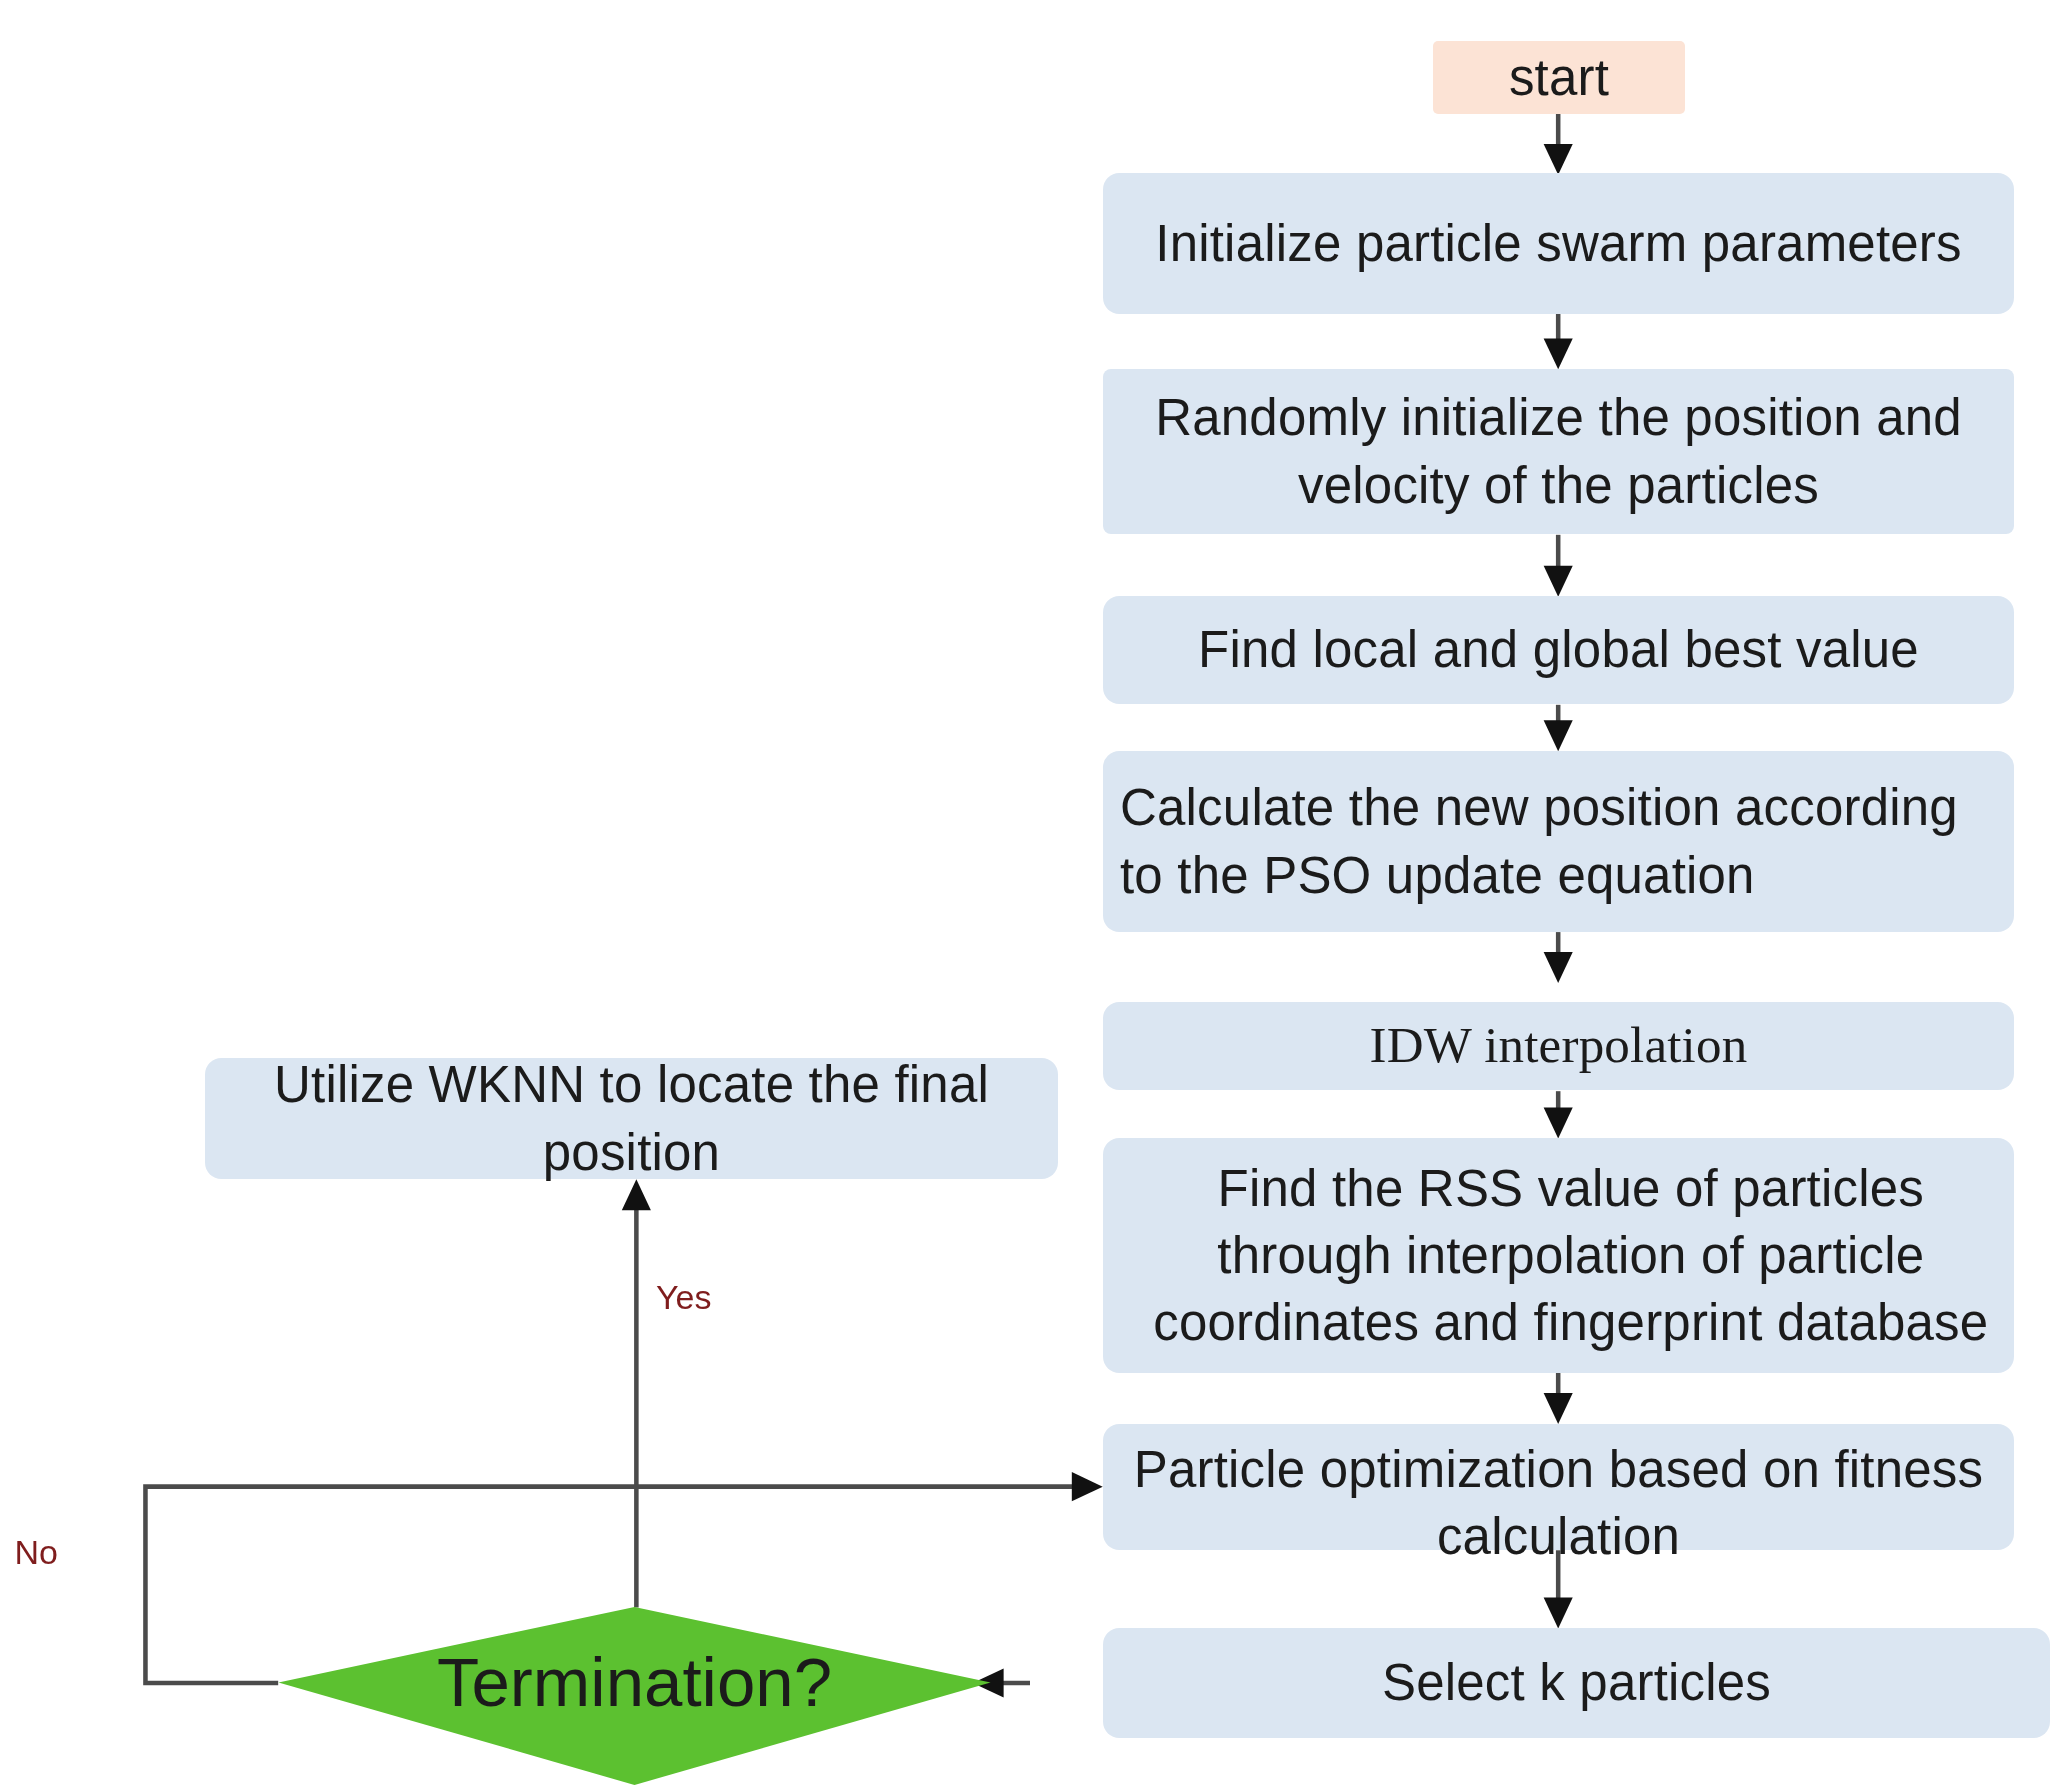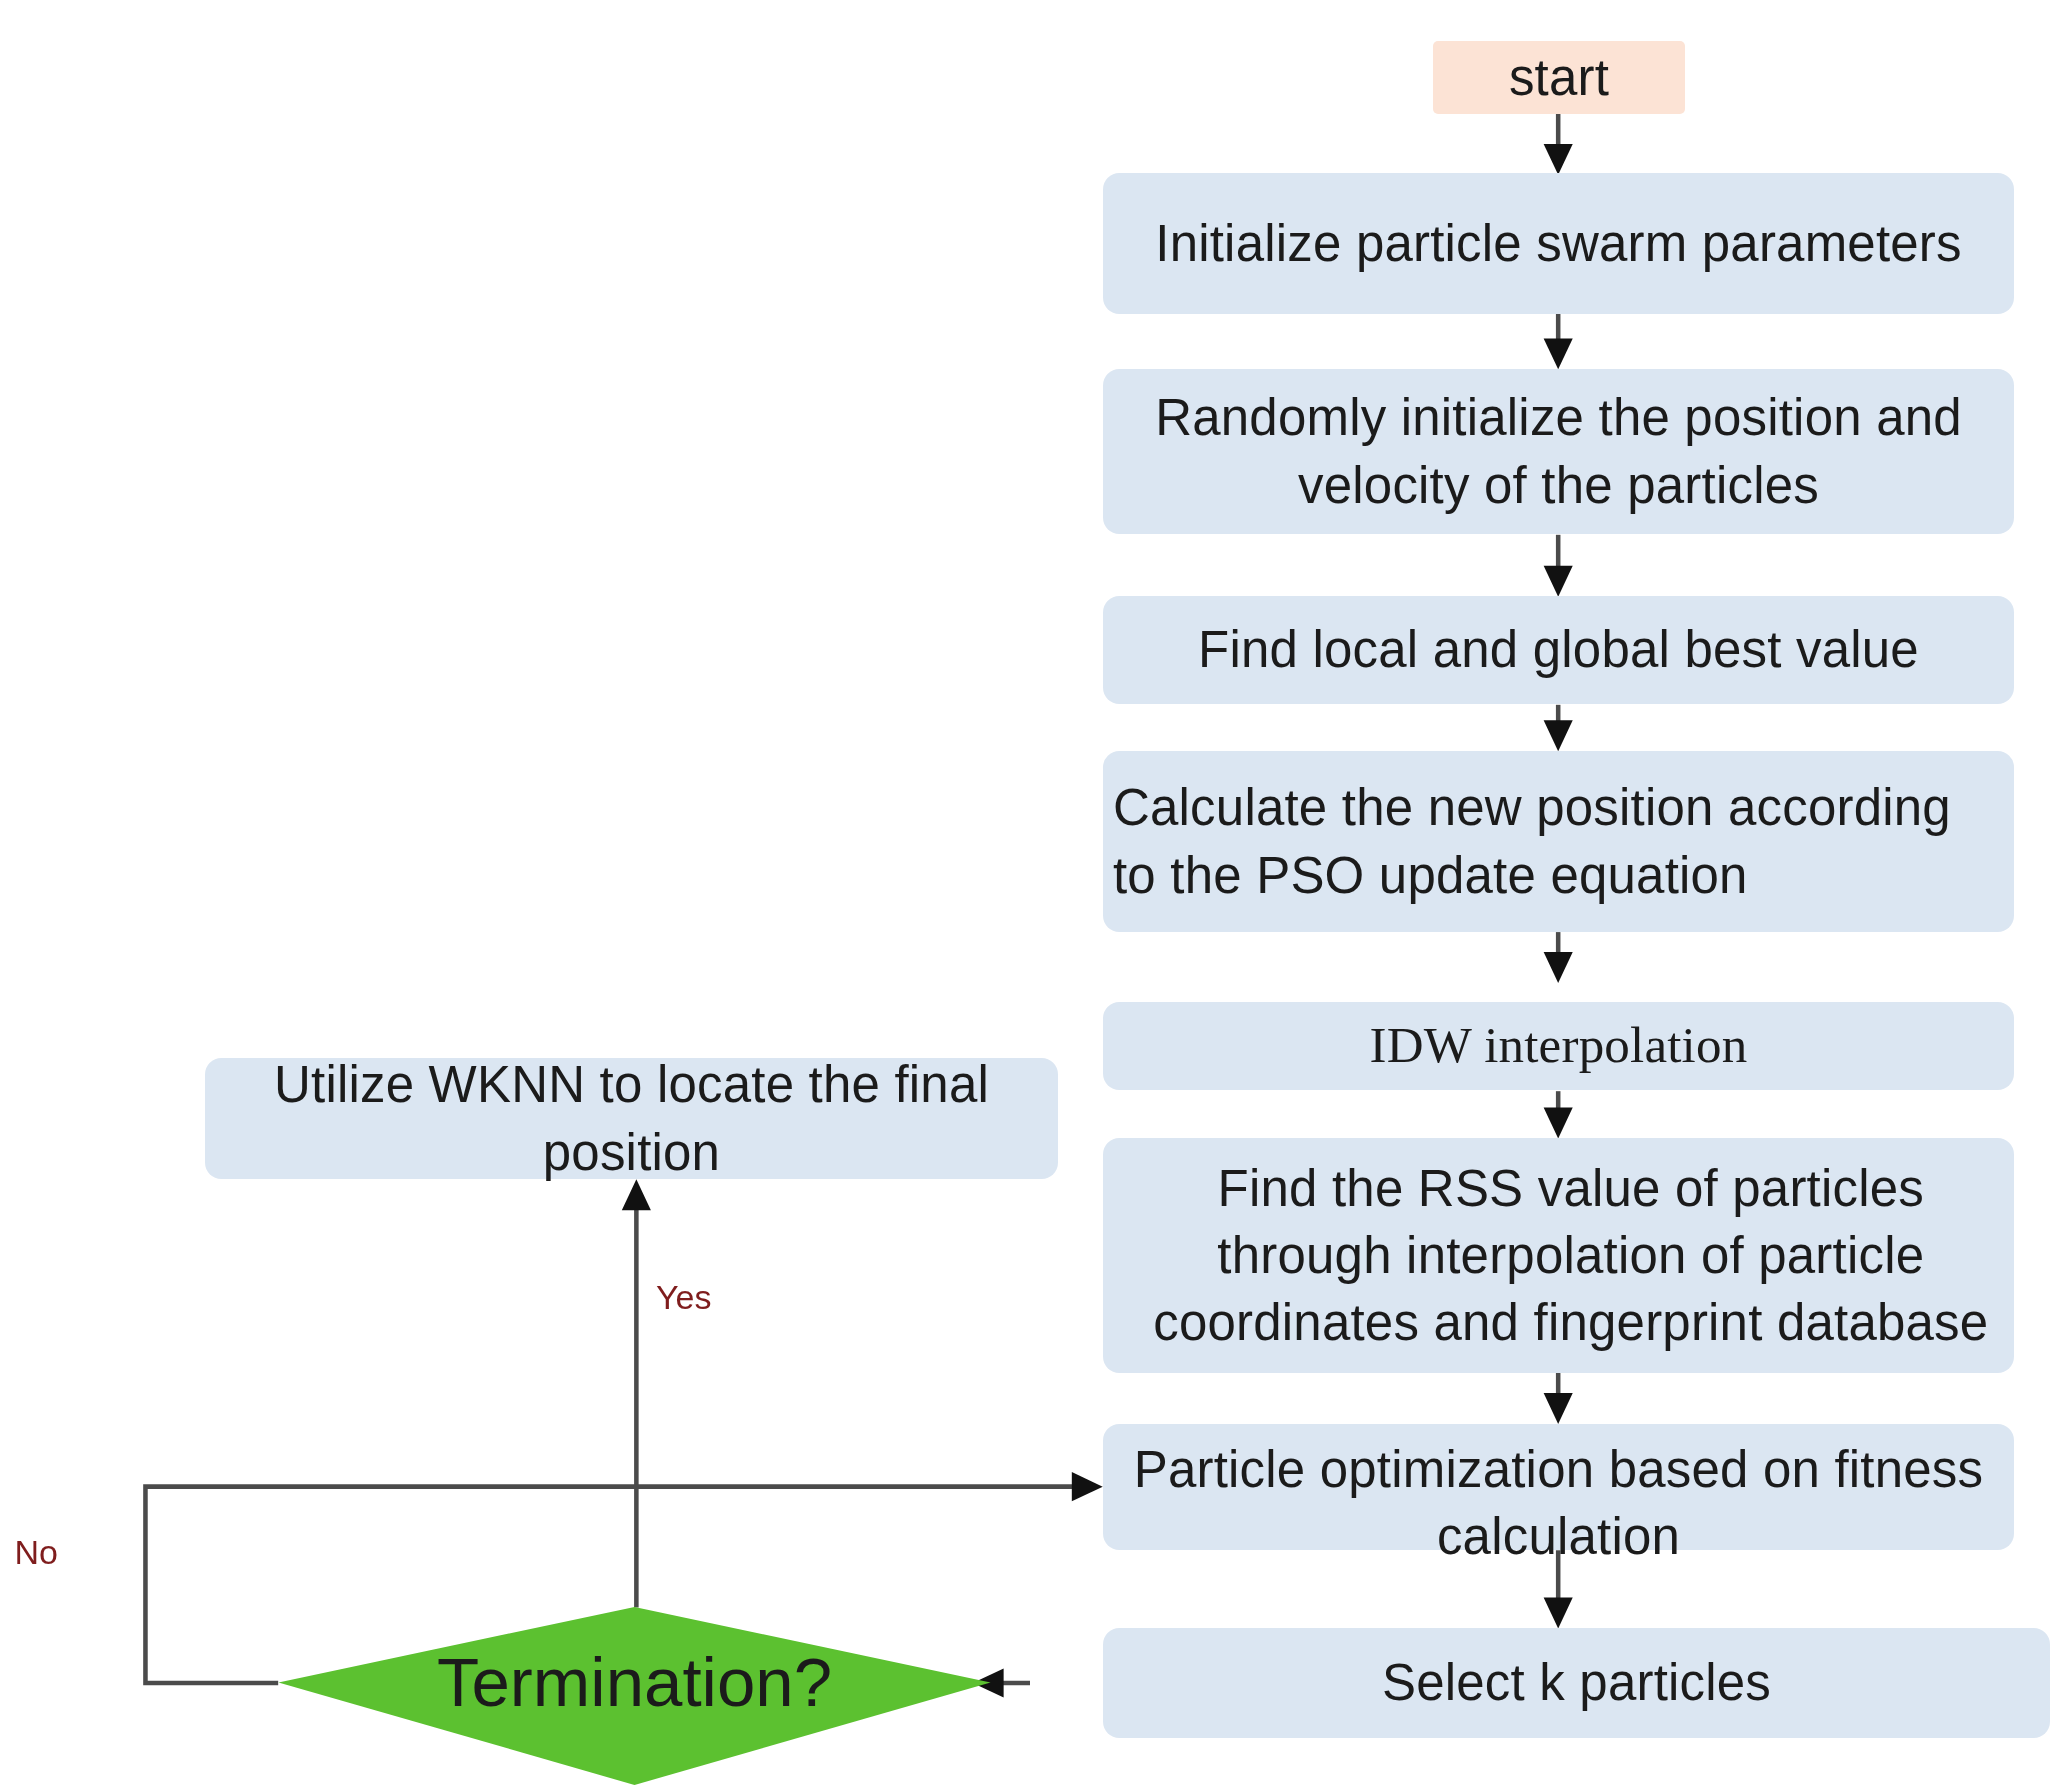--- a/index.html
+++ b/index.html
@@ -34,21 +34,21 @@
     background: #dbe6f2;
     border-radius: 16.4px;
   }
   .node.start {
     background: #fce3d5;
     border-radius: 5px;
   }
   .node.leftalign {
     justify-content: flex-start;
     text-align: left;
-    padding-left: 10px;
+    padding-left: 17px;
   }
   .diamond-wrap {
     position: absolute;
   }
   .diamond-wrap svg {
     display: block;
   }
   .diamond-label {
     position: absolute;
     left: 0;
@@ -127,21 +127,21 @@
   </svg>
 
   <div class="node start" style="left:1433px; top:41px; width:252px; height:73px;">
     <span>start</span>
   </div>
 
   <div class="node proc" style="left:1103px; top:173px; width:911px; height:141px;">
     <span>Initialize particle swarm parameters</span>
   </div>
 
-  <div class="node proc" style="left:1103px; top:369px; width:911px; height:165px; white-space:pre-line;">
+  <div class="node proc" style="left:1103px; top:369px; width:911px; height:165px; white-space:pre-line;border-radius:8px;">
     <span style="white-space:pre-line;">Randomly initialize the position and
 velocity of the particles</span>
   </div>
 
   <div class="node proc" style="left:1103px; top:596px; width:911px; height:108px;">
     <span>Find local and global best value</span>
   </div>
 
   <div class="node proc leftalign" style="left:1103px; top:751px; width:911px; height:181px;">
     <span style="white-space:pre-line;">Calculate the new position according

